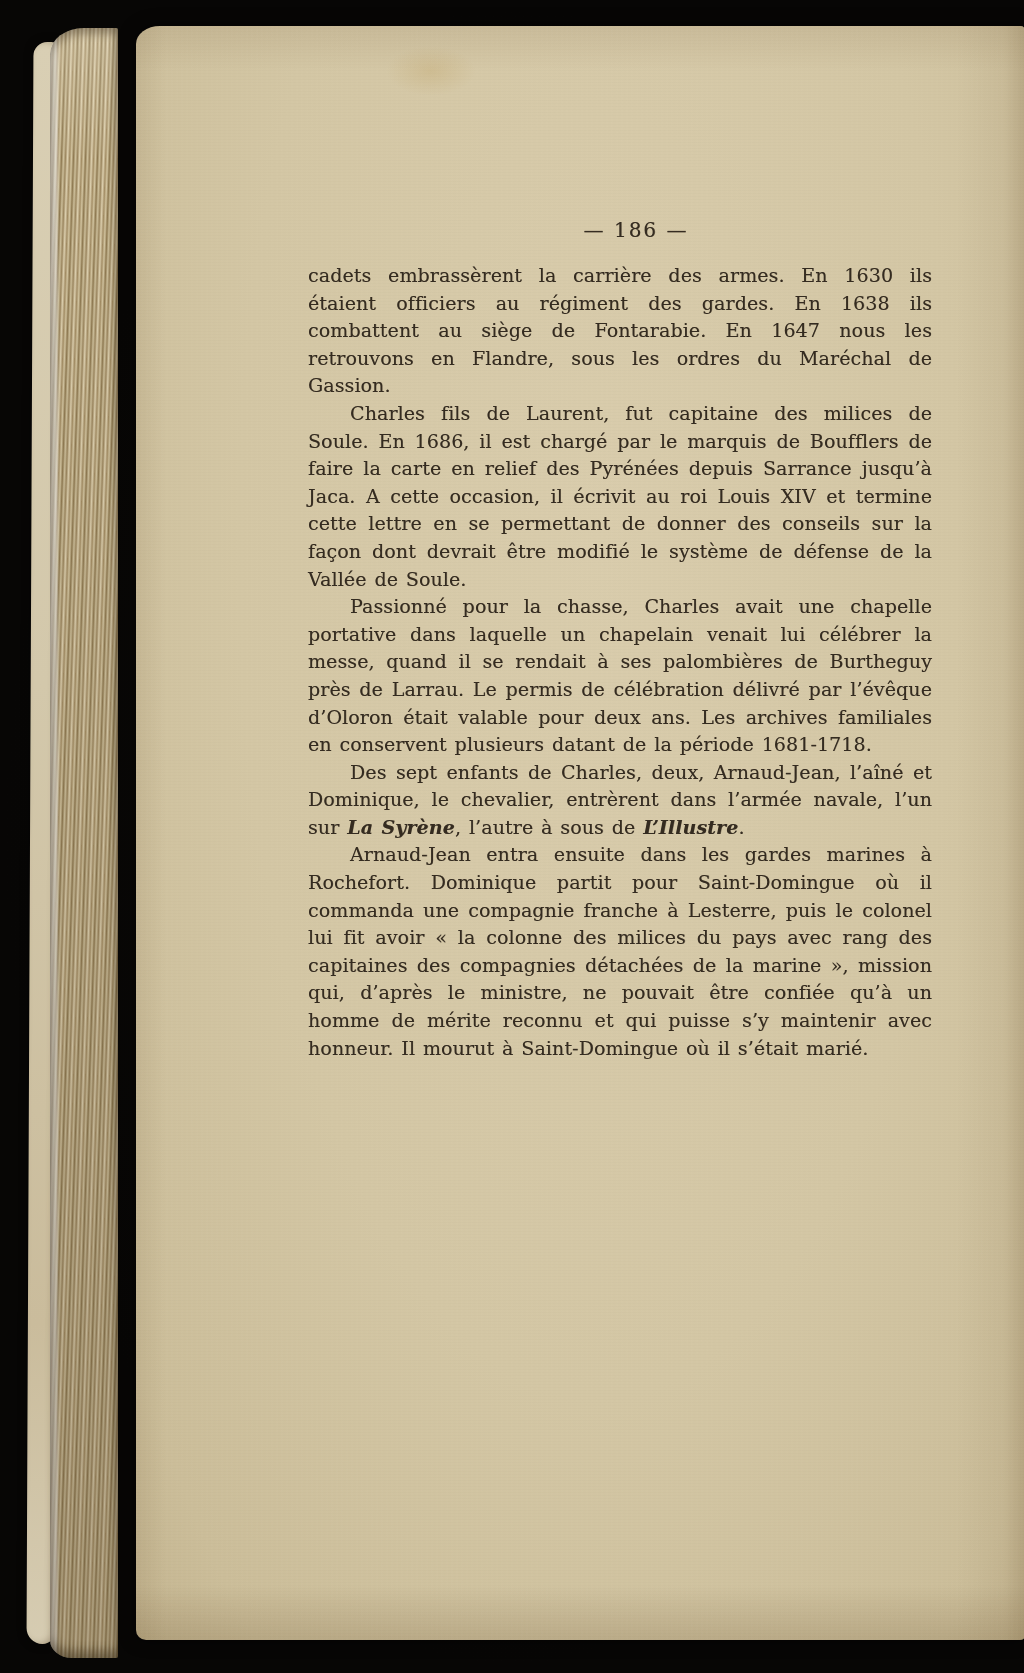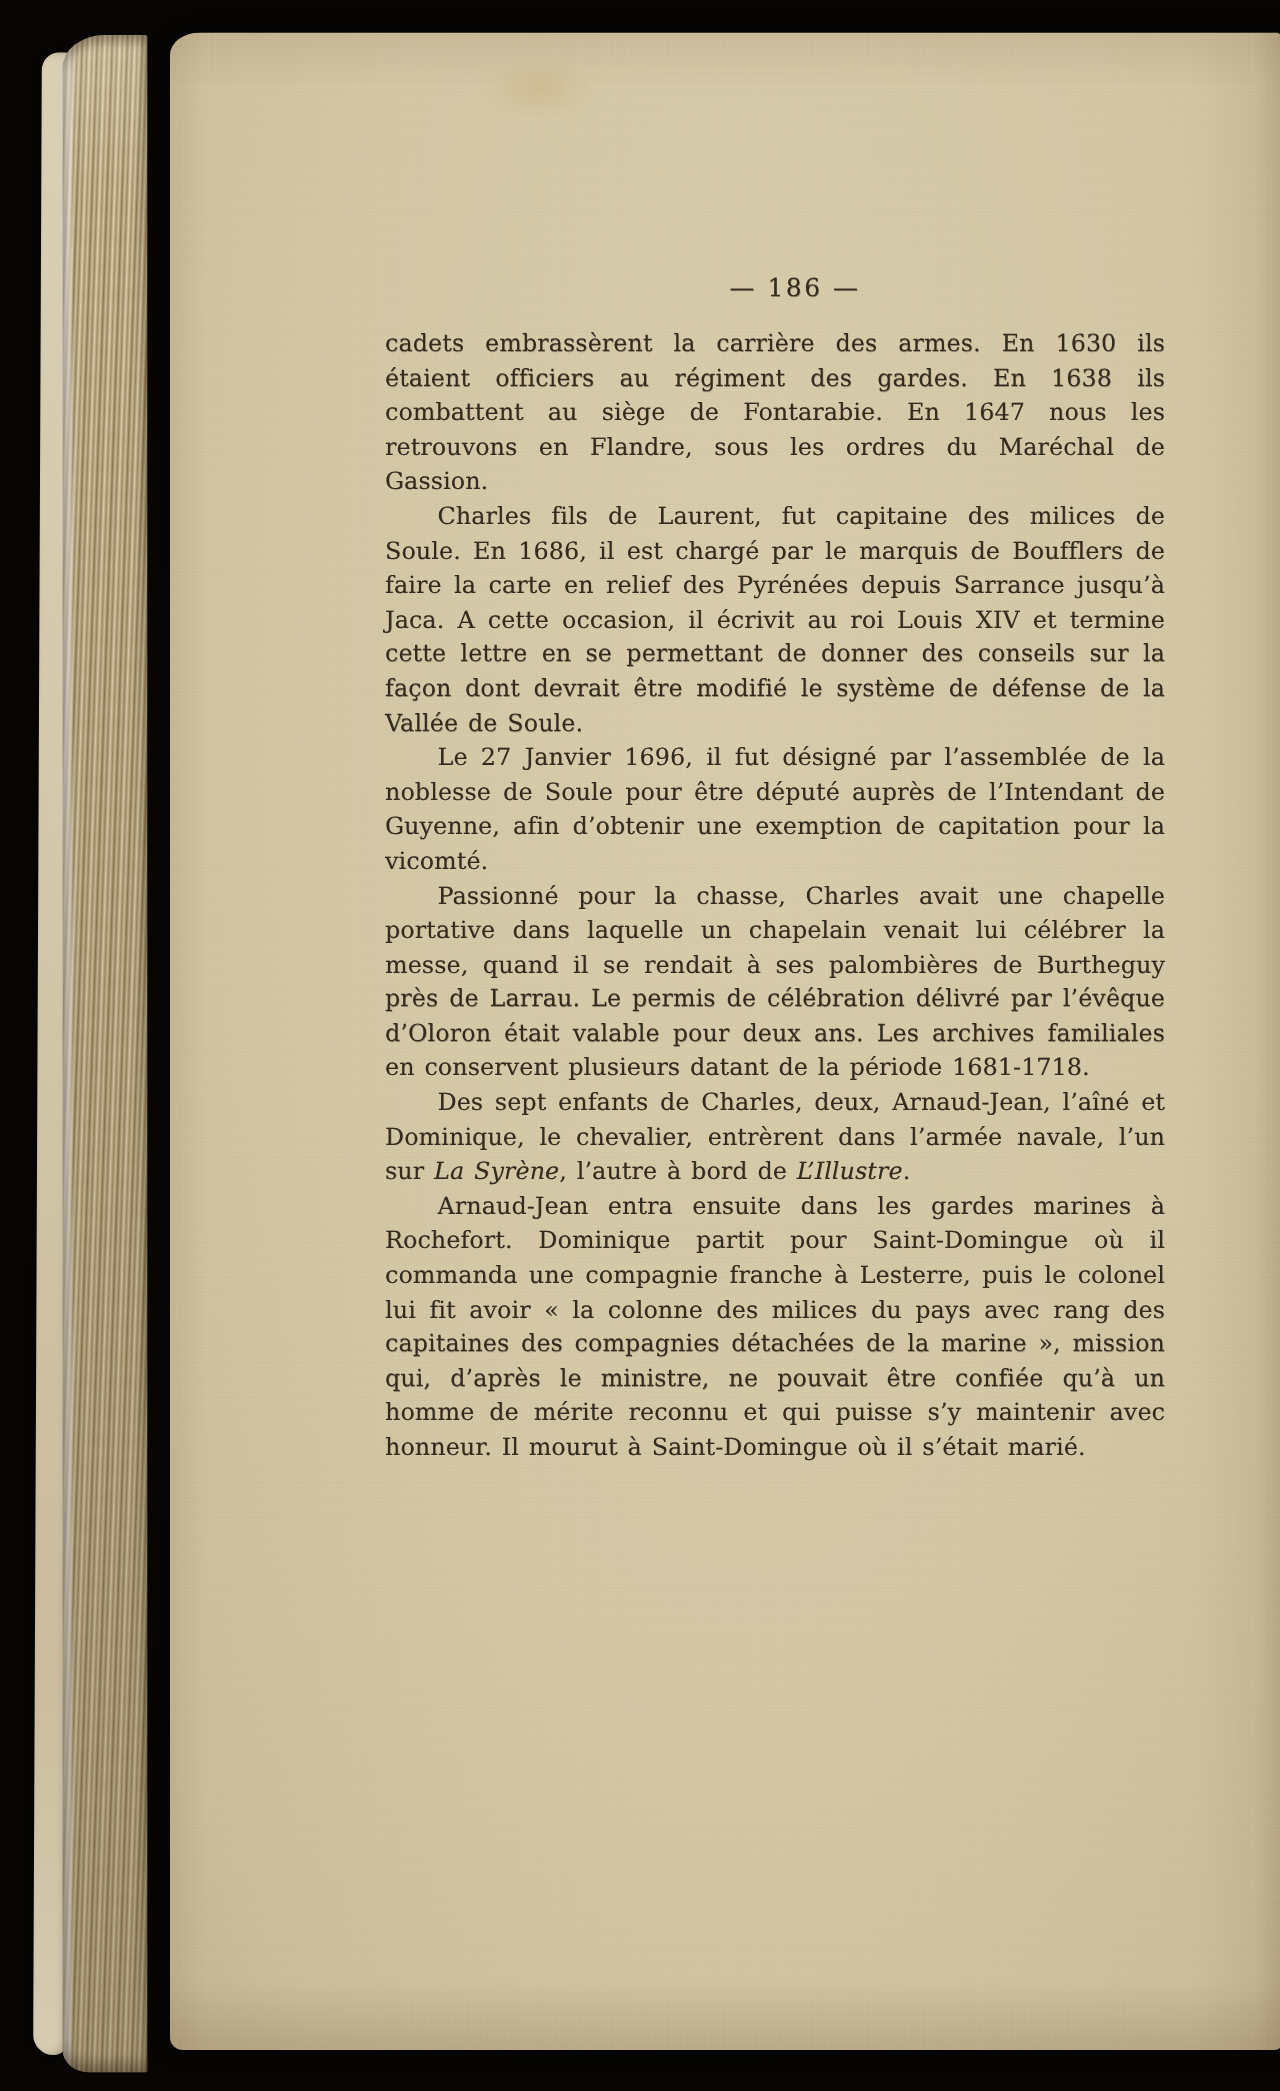--- a/index.html
+++ b/index.html
@@ -69,39 +69,38 @@
   .text{
     position:absolute;left:172px;top:236px;width:624px;
     font-size:19px;line-height:27.6px;color:#342b20;
     text-align:justify;
     word-spacing:0.09em;
     letter-spacing:0.1px;
     text-shadow:0.3px 0.3px 0 rgba(45,35,22,.40);
   }
   .text p{margin:0;padding:0;}
   .text p.indent{text-indent:42px;}
-  .it{font-style:italic;}
+  .it{font-style:italic;font-weight:bold;}
 </style>
 </head>
 <body>
 
 <div id="scene">
 
   <div class="cover-edge"></div>
   <div class="page-stack"></div>
   <div class="next-page"></div>
 
   <div class="page">
     <div class="stain"></div>
 
     <div class="pagenum">— 186 —</div>
 
     <div class="text">
       <p class="para">cadets embrassèrent la carrière des armes. En 1630 ils étaient officiers au régiment des gardes. En 1638 ils combattent au siège de Fontarabie. En 1647 nous les retrouvons en Flandre, sous les ordres du Maréchal de Gassion.</p>
       <p class="para indent">Charles fils de Laurent, fut capitaine des milices de Soule. En 1686, il est chargé par le marquis de Boufflers de faire la carte en relief des Pyrénées depuis Sarrance jusqu’à Jaca. A cette occasion, il écrivit au roi Louis XIV et termine cette lettre en se permettant de donner des conseils sur la façon dont devrait être modifié le système de défense de la Vallée de Soule.</p>
-      <p class="para indent">Le 27 Janvier 1696, il fut désigné par l’assemblée de la noblesse de Soule pour être député auprès de l’Intendant de Guyenne, afin d’obtenir une exemption de capitation pour la vicomté.</p>
       <p class="para indent">Passionné pour la chasse, Charles avait une chapelle portative dans laquelle un chapelain venait lui célébrer la messe, quand il se rendait à ses palombières de Burtheguy près de Larrau. Le permis de célébration délivré par l’évêque d’Oloron était valable pour deux ans. Les archives familiales en conservent plusieurs datant de la période 1681-1718.</p>
-      <p class="para indent"><span>Des sept enfants de Charles, deux, Arnaud-Jean, l’aîné et Dominique, le chevalier, entrèrent dans l’armée navale, l’un sur </span><span class="it">La Syrène</span><span>, l’autre à bord de </span><span class="it">L’Illustre</span><span>.</span></p>
+      <p class="para indent"><span>Des sept enfants de Charles, deux, Arnaud-Jean, l’aîné et Dominique, le chevalier, entrèrent dans l’armée navale, l’un sur </span><span class="it">La Syrène</span><span>, l’autre à sous de </span><span class="it">L’Illustre</span><span>.</span></p>
       <p class="para indent">Arnaud-Jean entra ensuite dans les gardes marines à Rochefort. Dominique partit pour Saint-Domingue où il commanda une compagnie franche à Lesterre, puis le colonel lui fit avoir « la colonne des milices du pays avec rang des capitaines des compagnies détachées de la marine », mission qui, d’après le ministre, ne pouvait être confiée qu’à un homme de mérite reconnu et qui puisse s’y maintenir avec honneur. Il mourut à Saint-Domingue où il s’était marié.</p>
     </div>
   </div>
 
 </div>
 
 </body></html>

